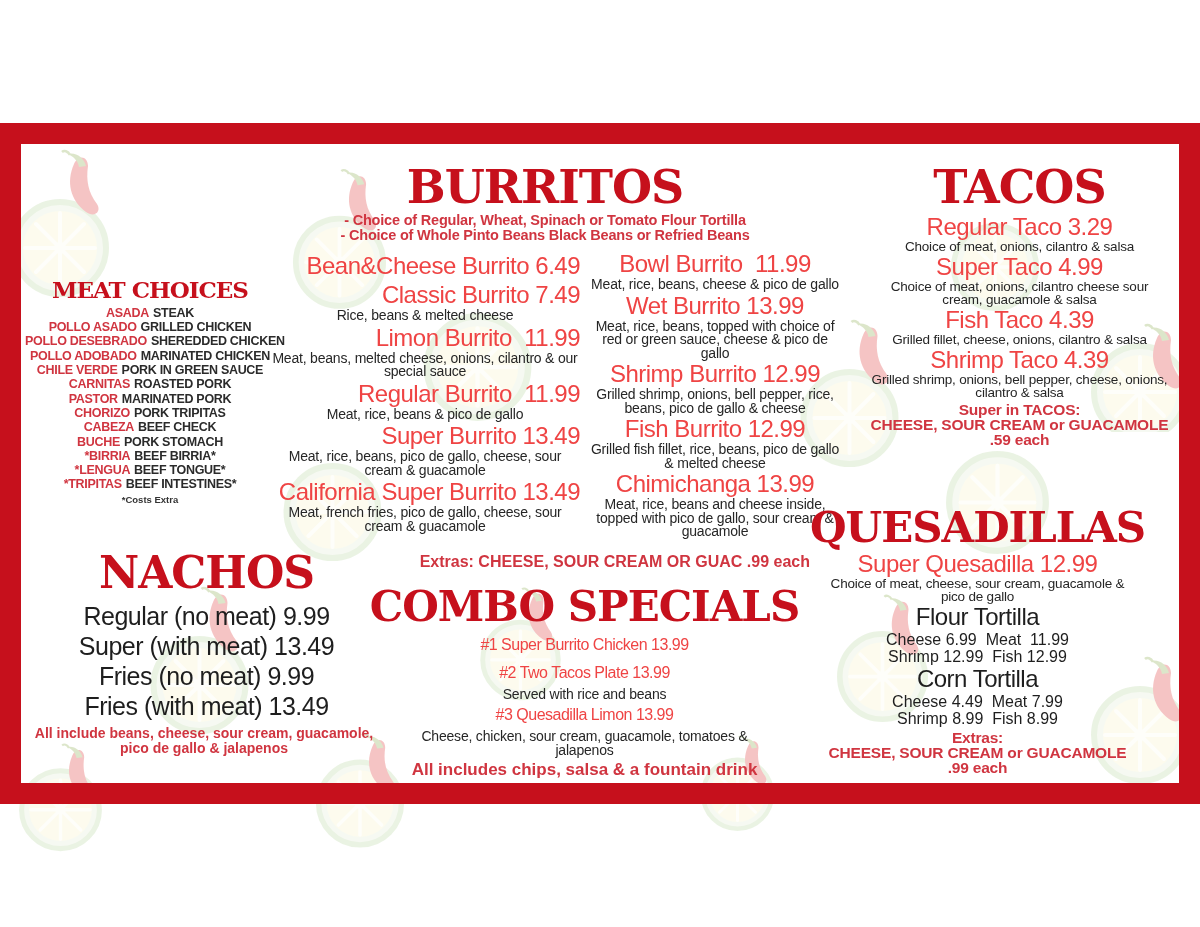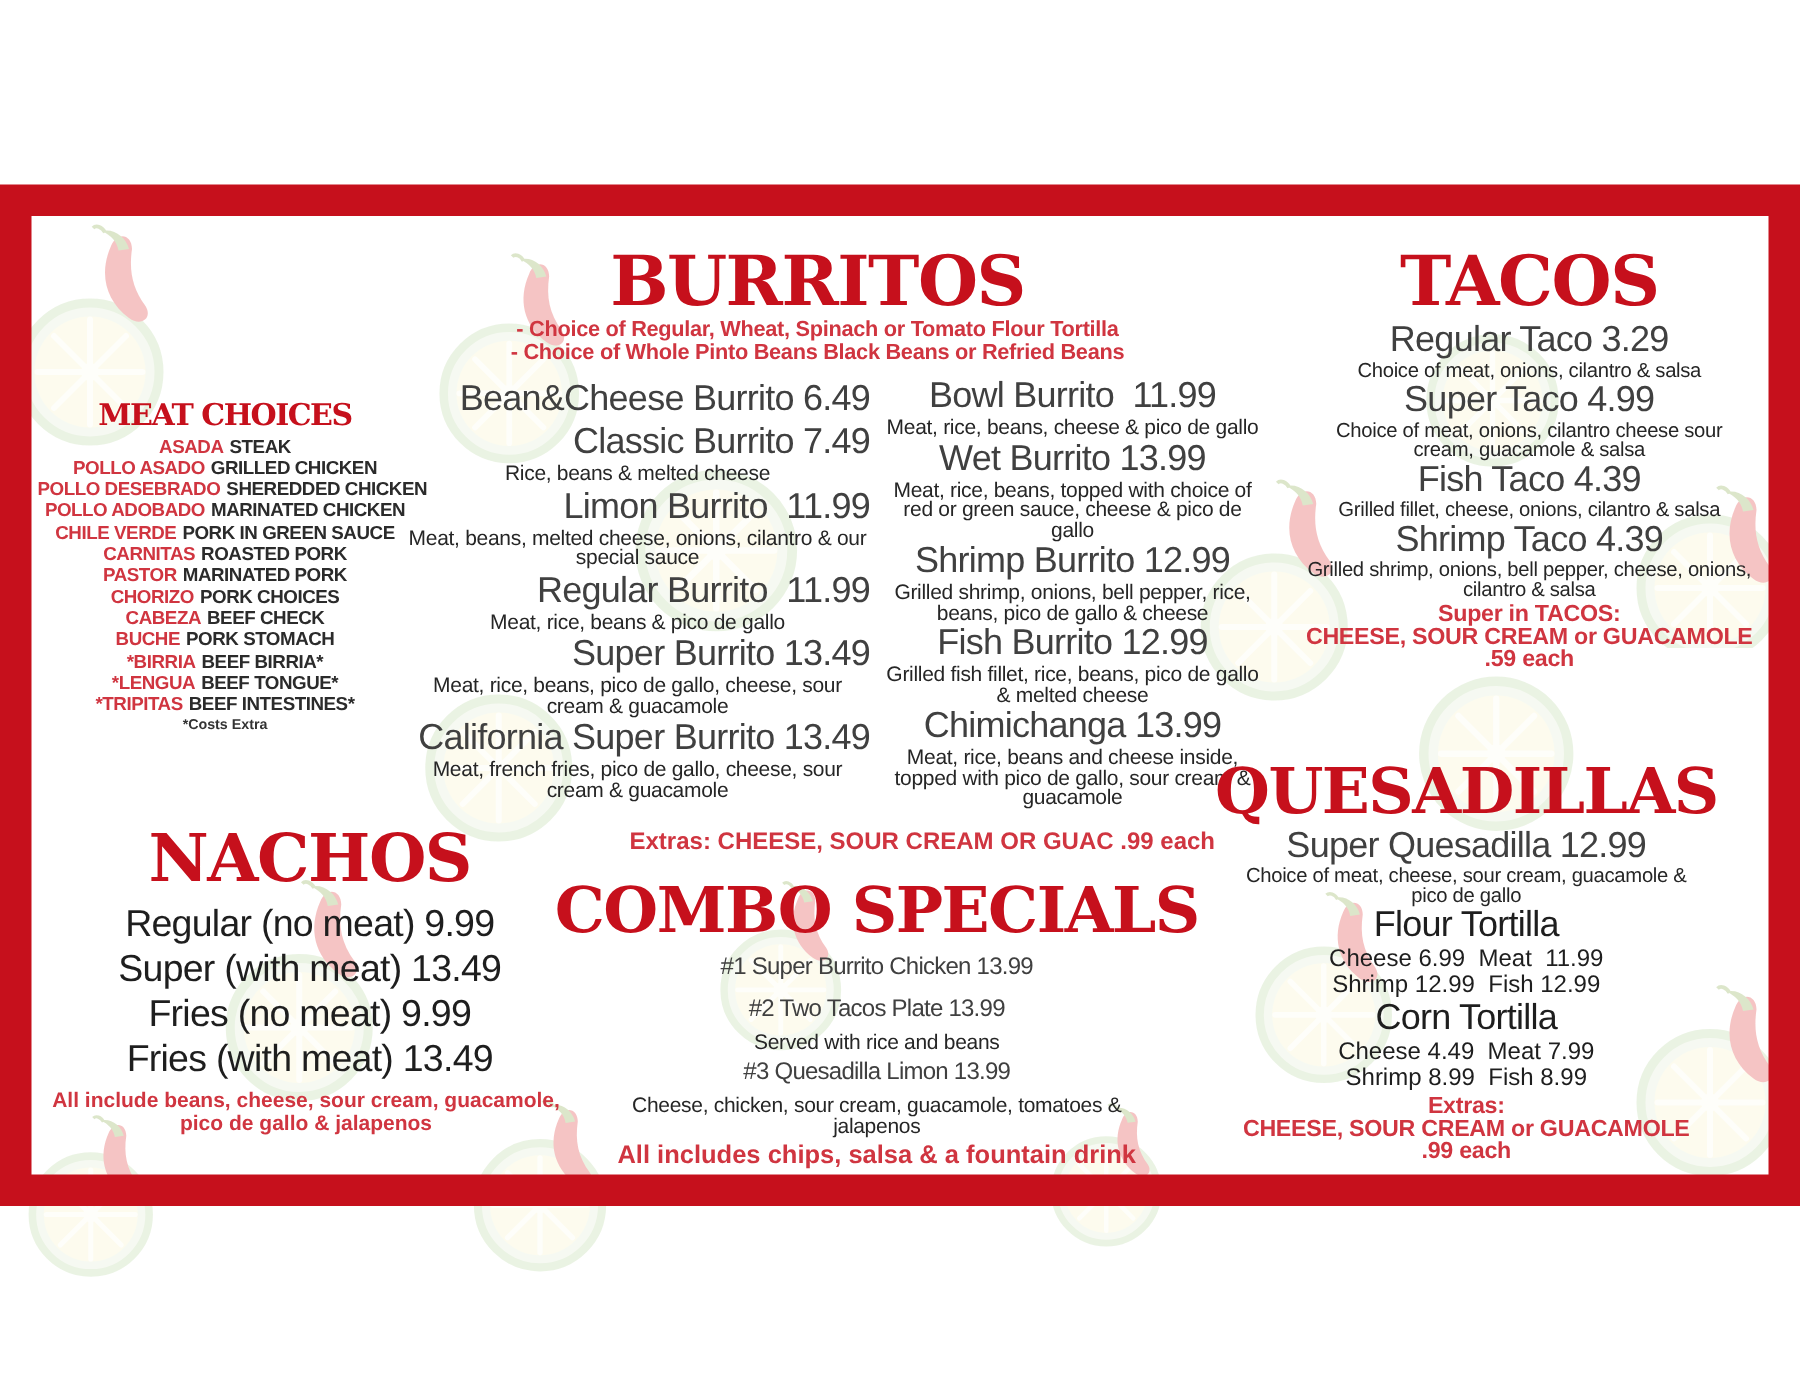--- a/index.html
+++ b/index.html
@@ -15,27 +15,27 @@
   }
   
   .deco{position:absolute;z-index:1;opacity:.3;}
   
   section{position:absolute;z-index:3;text-align:center;}
   .h-serif{
     font-family:"DejaVu Serif","Liberation Serif",serif;
     font-weight:bold;color:#c6101c;letter-spacing:-1px;
     margin:0;line-height:1.08;
   }
-  .item-name{font-size:24px;letter-spacing:-0.5px;line-height:29px;white-space:pre;color:#404040;}
+  .item-name{font-size:24px;letter-spacing:-0.5px;line-height:29px;white-space:pre;color:#ef4444;}
   .item-desc{font-size:14px;line-height:13.5px;color:#262626;letter-spacing:-0.2px;}
   .item-desc:empty{display:none;}
   .red{color:#d03540;font-weight:bold;}
   
   .s-meat{left:25px;top:266px;width:250px;}
-  .t-meat{font-size:20px;margin-bottom:3px;}
+  .t-meat{font-size:23px;margin-bottom:3px;margin-top:12px;}
   .meat-row{font-size:12.5px;line-height:14.3px;white-space:nowrap;font-weight:bold;letter-spacing:-0.3px;}
   .mname{color:#d03540;margin-right:4px;}
   .mdesc{color:#2b2b2b;}
   .footnote{font-size:9.5px;color:#333;margin-top:2px;font-weight:bold;}
   
   .s-bhead{left:330px;top:163px;width:430px;}
   .t-burritos{font-size:46px;}
   .bsub{font-size:14.5px;line-height:15.5px;letter-spacing:-0.2px;}
   
   .s-bleft{left:235px;top:251px;width:345px;text-align:right;}
@@ -168,21 +168,21 @@
       <div class="meat-row"><span class="mname">POLLO DESEBRADO</span><span class="mdesc">SHEREDDED CHICKEN</span></div>
 
       <div class="meat-row"><span class="mname">POLLO ADOBADO</span><span class="mdesc">MARINATED CHICKEN</span></div>
 
       <div class="meat-row"><span class="mname">CHILE VERDE</span><span class="mdesc">PORK IN GREEN SAUCE</span></div>
 
       <div class="meat-row"><span class="mname">CARNITAS</span><span class="mdesc">ROASTED PORK</span></div>
 
       <div class="meat-row"><span class="mname">PASTOR</span><span class="mdesc">MARINATED PORK</span></div>
 
-      <div class="meat-row"><span class="mname">CHORIZO</span><span class="mdesc">PORK CHOICES</span></div>
+      <div class="meat-row"><span class="mname">CHORIZO</span><span class="mdesc">PORK TRIPITAS</span></div>
 
       <div class="meat-row"><span class="mname">CABEZA</span><span class="mdesc">BEEF CHECK</span></div>
 
       <div class="meat-row"><span class="mname">BUCHE</span><span class="mdesc">PORK STOMACH</span></div>
 
       <div class="meat-row"><span class="mname">*BIRRIA</span><span class="mdesc">BEEF BIRRIA*</span></div>
 
       <div class="meat-row"><span class="mname">*LENGUA</span><span class="mdesc">BEEF TONGUE*</span></div>
 
       <div class="meat-row"><span class="mname">*TRIPITAS</span><span class="mdesc">BEEF INTESTINES*</span></div>

